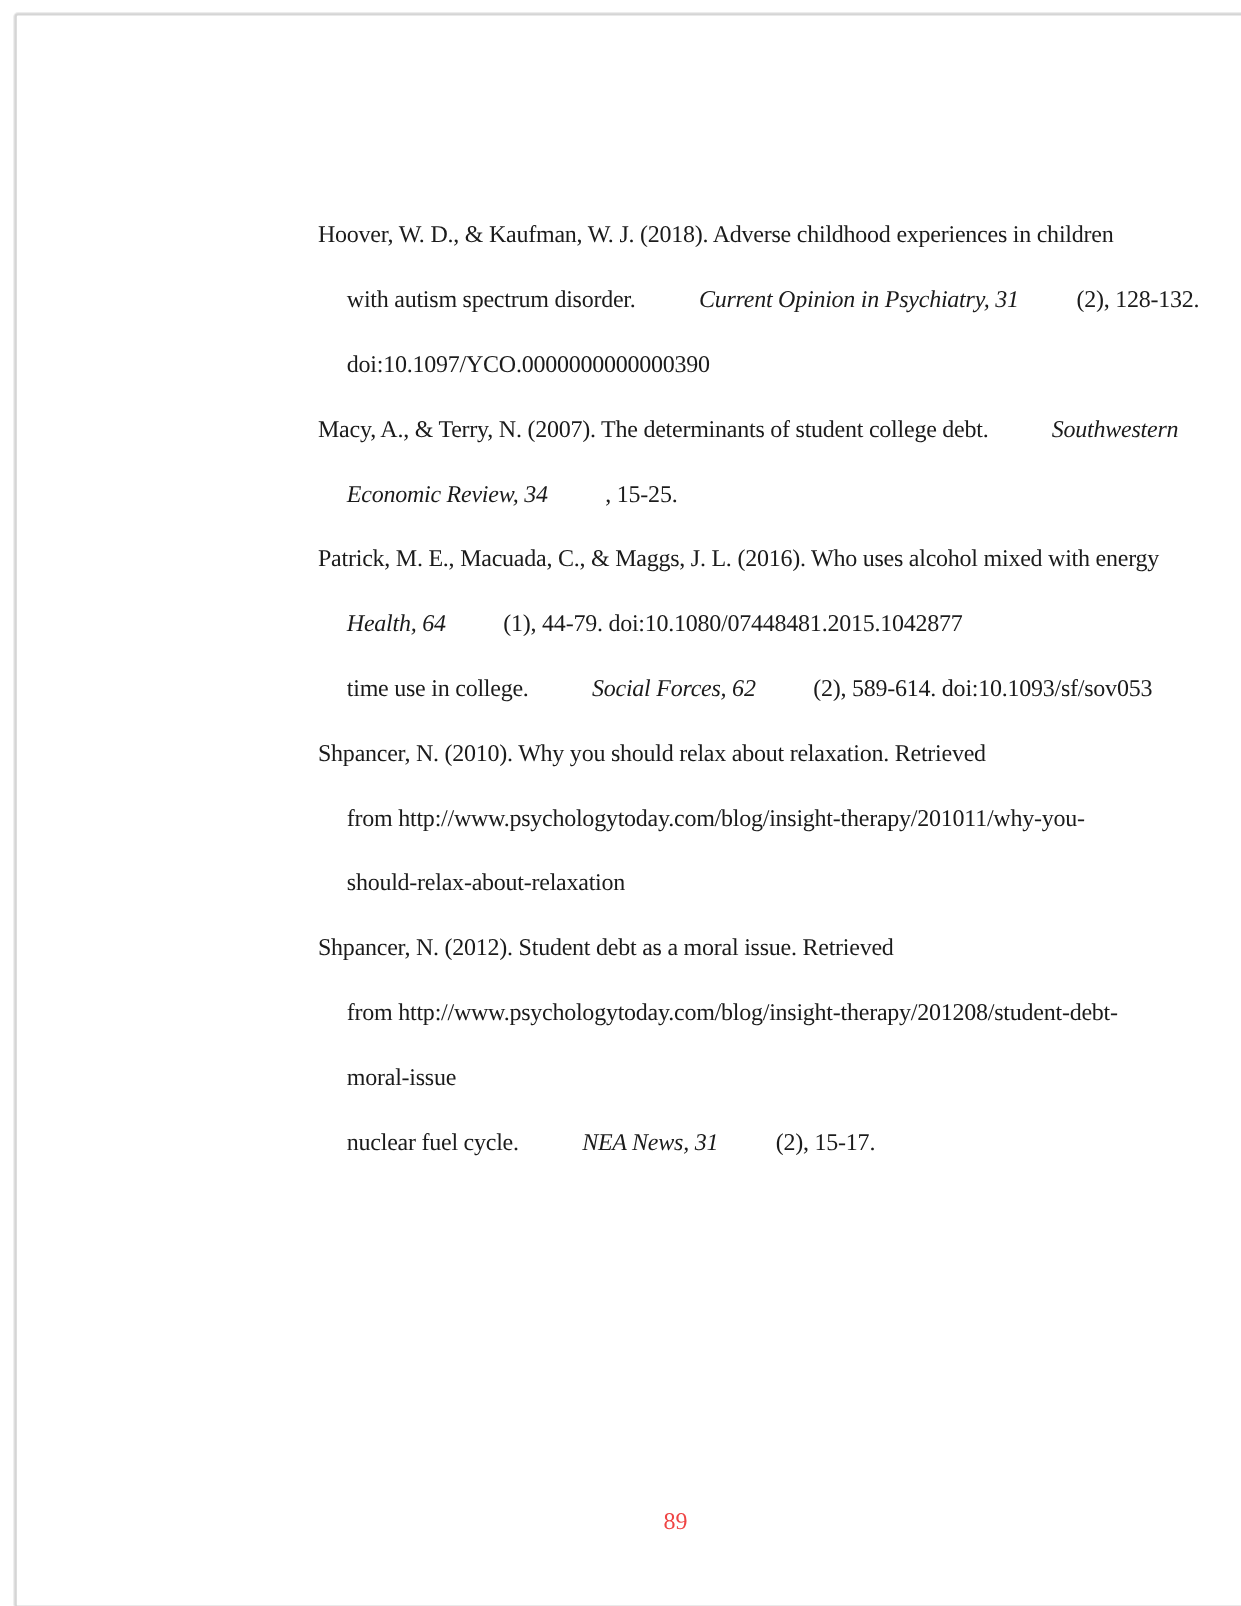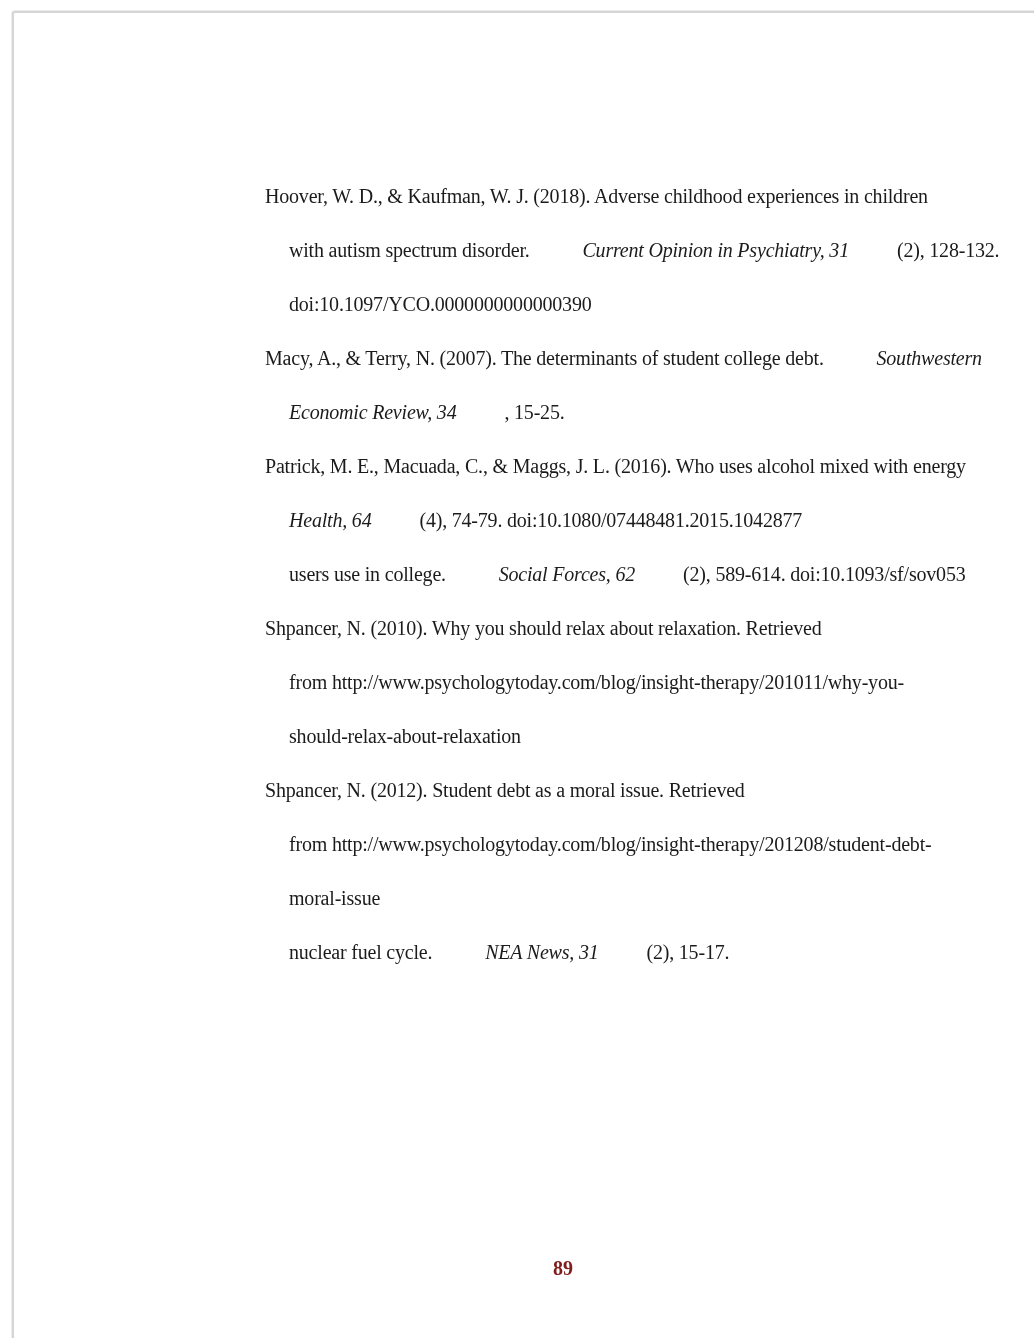--- a/index.html
+++ b/index.html
@@ -43,37 +43,36 @@
   }
   .page-number {
     position: absolute;
     left: 179px;
     top: 1208px;
     width: 724px;
     height: 46px;
     line-height: 46px;
     text-align: center;
     font-size: 20px;
-    color: #7f1d1d;
-    font-weight: bold;
+    color: #ef4444;
   }
 </style>
 </head>
 <body>
 
 <div class="page">
   <div class="references">
       <div class="ref-line"><span>Hoover, W. D., &amp; Kaufman, W. J. (2018). Adverse childhood experiences in children</span></div>
       <div class="ref-line indent"><span>with autism spectrum disorder. </span><span class="seg-italic">Current Opinion in Psychiatry, 31</span><span>(2), 128-132.</span></div>
       <div class="ref-line indent"><span>doi:10.1097/YCO.0000000000000390</span></div>
       <div class="ref-line"><span>Macy, A., &amp; Terry, N. (2007). The determinants of student college debt. </span><span class="seg-italic">Southwestern</span></div>
       <div class="ref-line indent"><span class="seg-italic">Economic Review, 34</span><span>, 15-25.</span></div>
       <div class="ref-line"><span>Patrick, M. E., Macuada, C., &amp; Maggs, J. L. (2016). Who uses alcohol mixed with energy</span></div>
-      <div class="ref-line indent"><span class="seg-italic">Health, 64</span><span>(4), 74-79. doi:10.1080/07448481.2015.1042877</span></div>
-      <div class="ref-line indent"><span>users use in college. </span><span class="seg-italic">Social Forces, 62</span><span>(2), 589-614. doi:10.1093/sf/sov053</span></div>
+      <div class="ref-line indent"><span class="seg-italic">Health, 64</span><span>(1), 44-79. doi:10.1080/07448481.2015.1042877</span></div>
+      <div class="ref-line indent"><span>time use in college. </span><span class="seg-italic">Social Forces, 62</span><span>(2), 589-614. doi:10.1093/sf/sov053</span></div>
       <div class="ref-line"><span>Shpancer, N. (2010). Why you should relax about relaxation. Retrieved</span></div>
       <div class="ref-line indent"><span>from http://www.psychologytoday.com/blog/insight-therapy/201011/why-you-</span></div>
       <div class="ref-line indent"><span>should-relax-about-relaxation</span></div>
       <div class="ref-line"><span>Shpancer, N. (2012). Student debt as a moral issue. Retrieved</span></div>
       <div class="ref-line indent"><span>from http://www.psychologytoday.com/blog/insight-therapy/201208/student-debt-</span></div>
       <div class="ref-line indent"><span>moral-issue</span></div>
       <div class="ref-line indent"><span>nuclear fuel cycle. </span><span class="seg-italic">NEA News, 31</span><span>(2), 15-17.</span></div>
     </div>
   <div class="page-number">89</div>
 </div>

